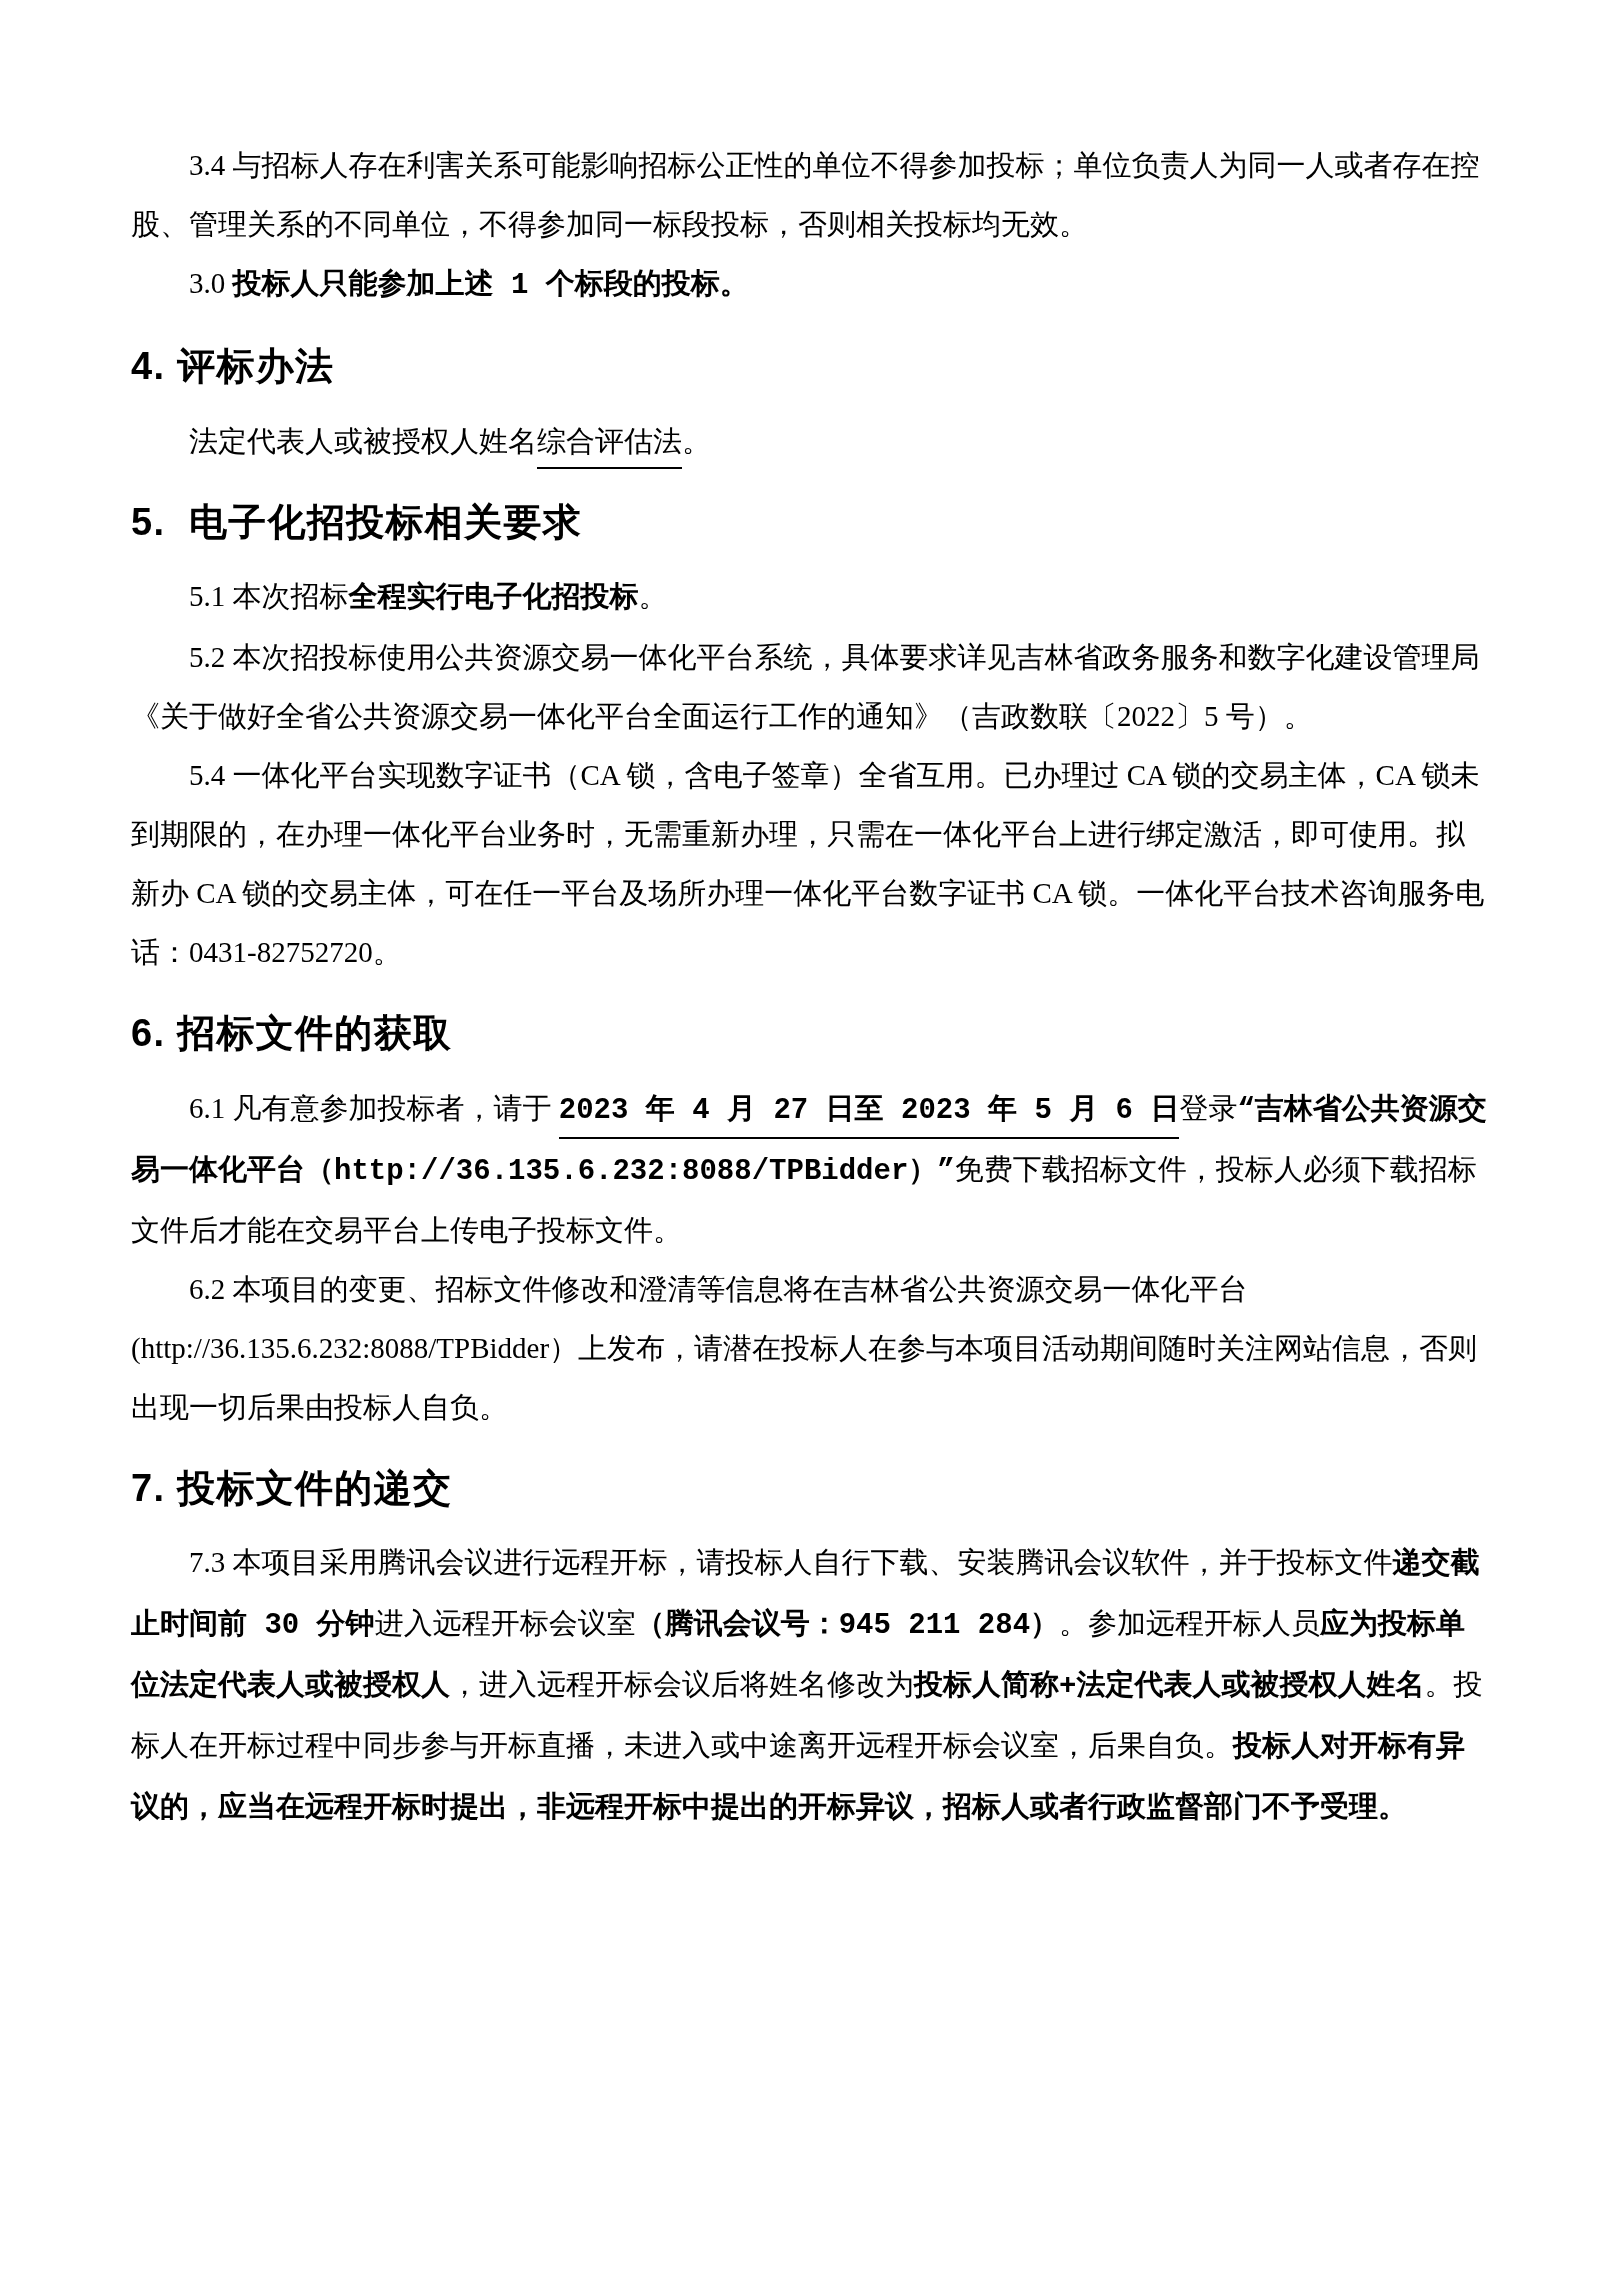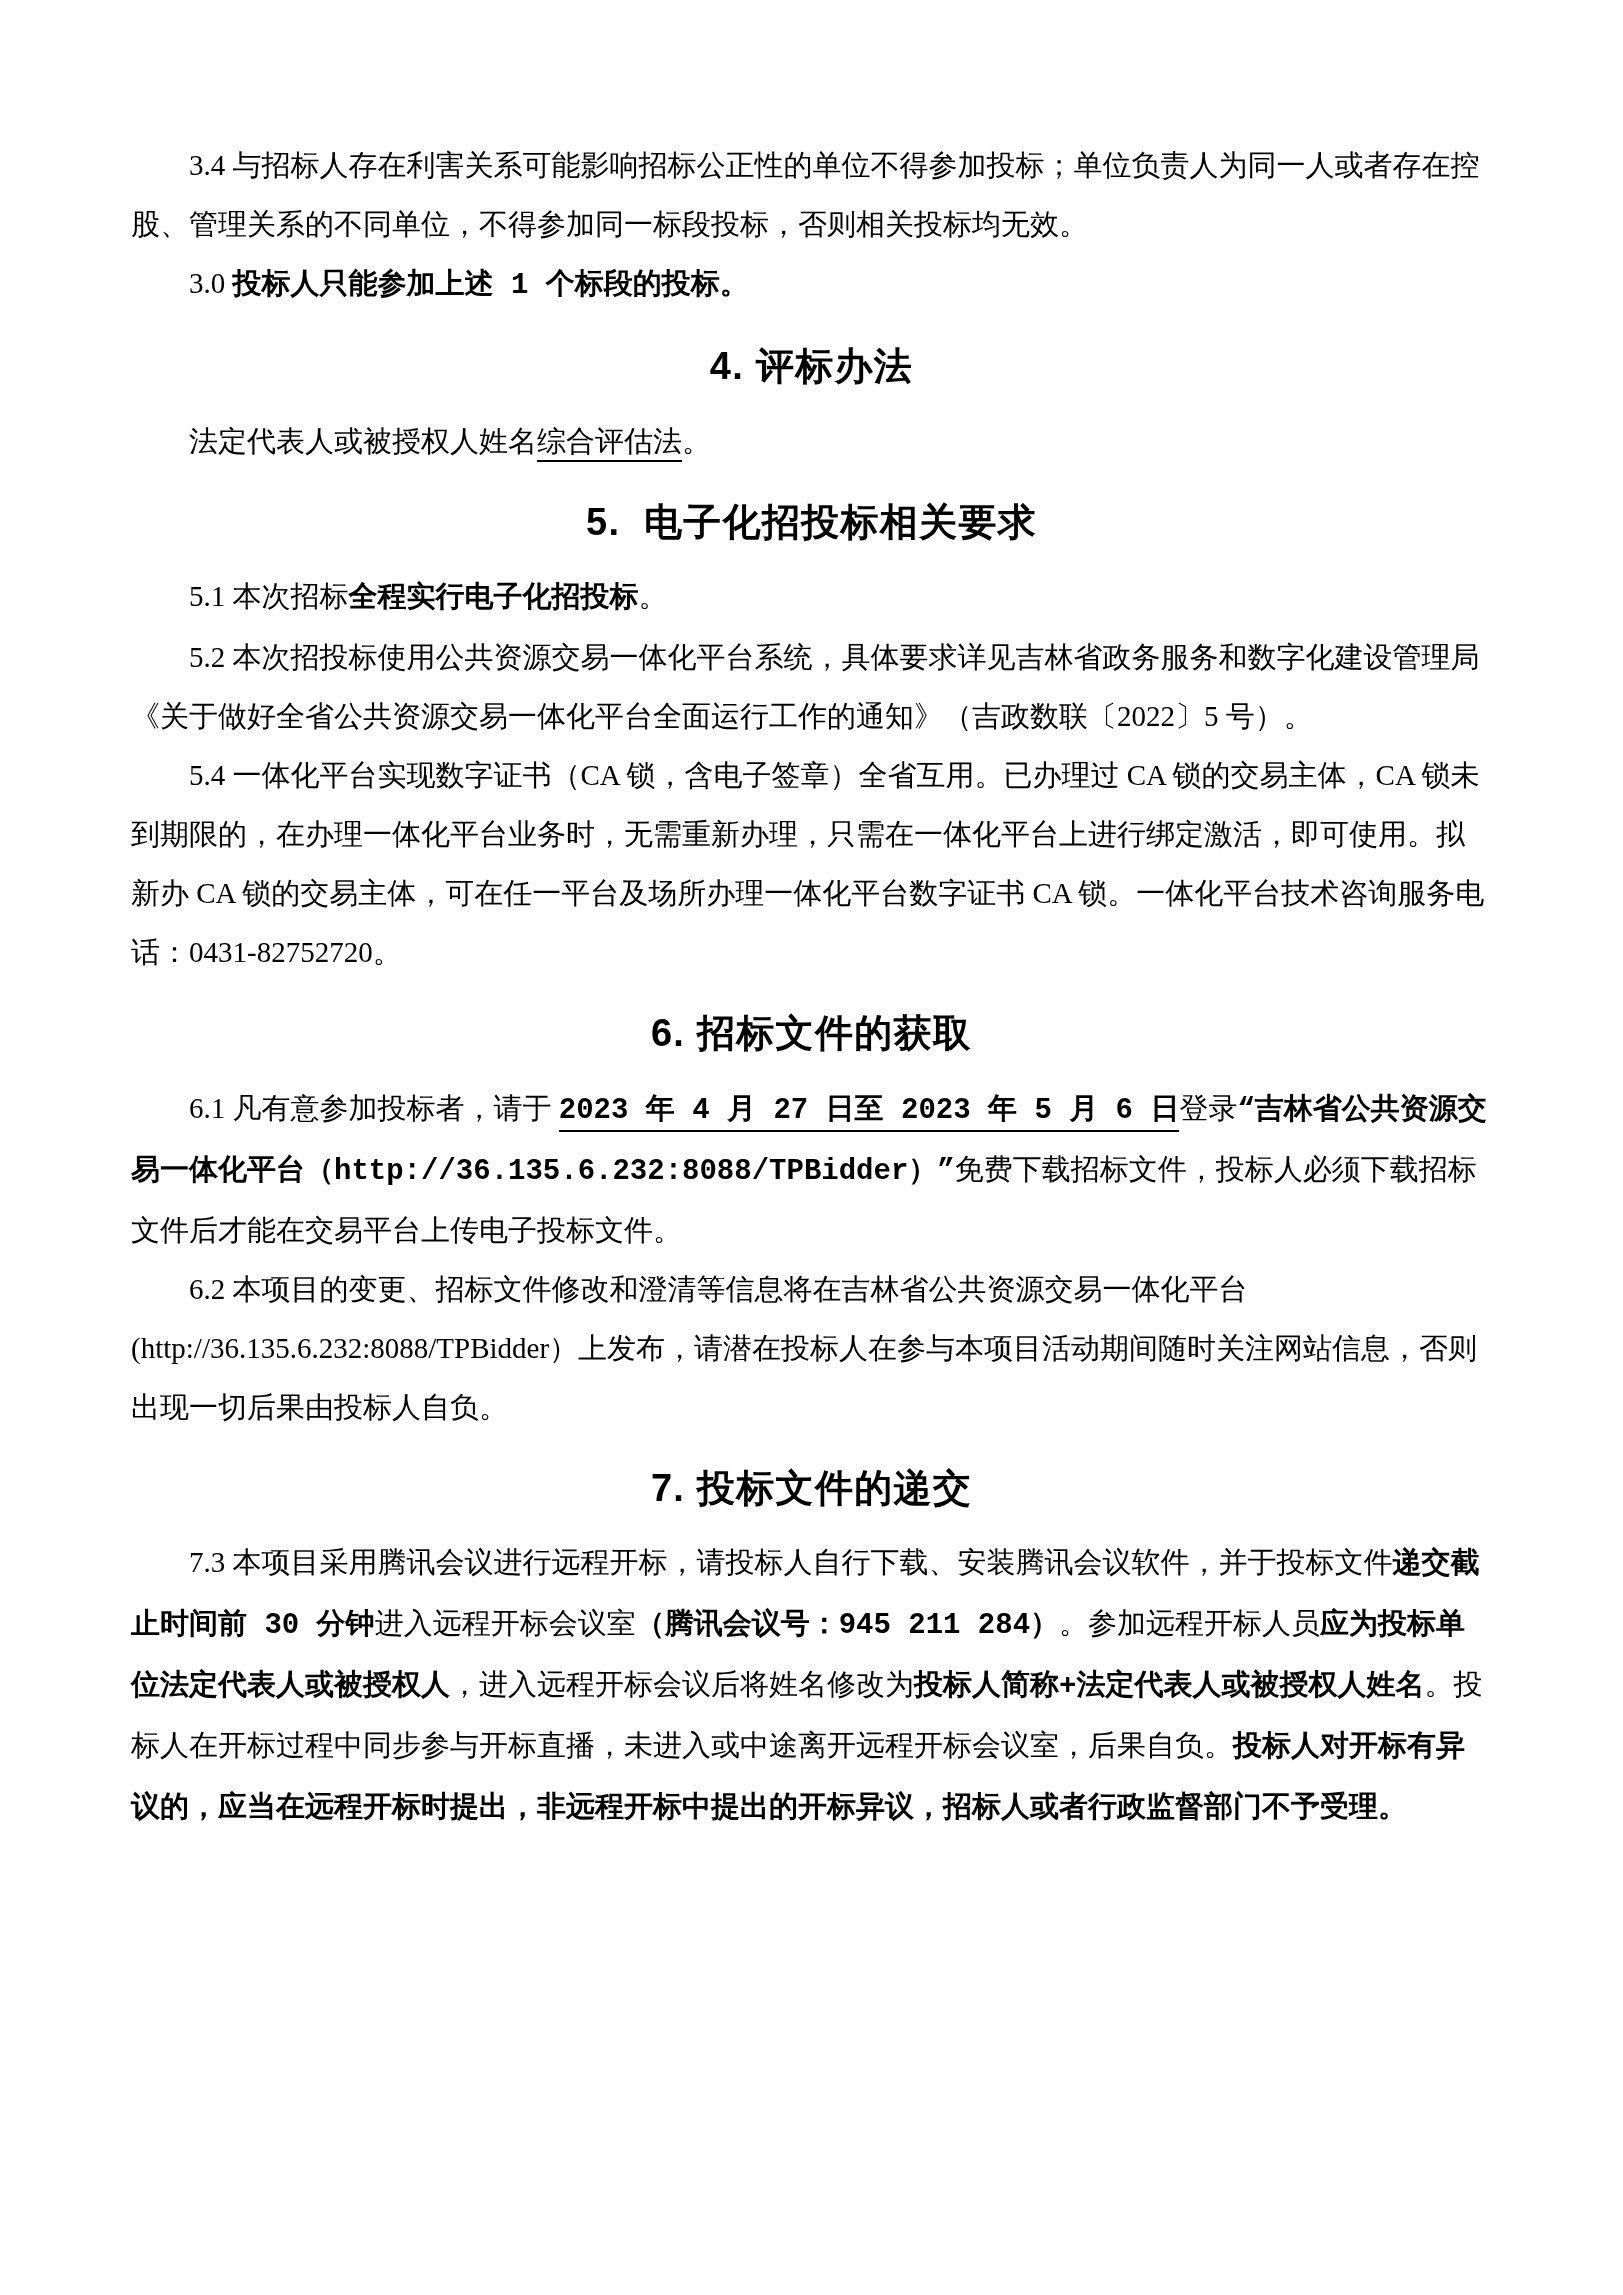--- a/index.html
+++ b/index.html
@@ -33,26 +33,25 @@
   }
   .heading {
     font-family: "Liberation Sans", "DejaVu Sans", sans-serif;
     font-weight: 700;
     font-size: 38px;
     line-height: 43px;
     letter-spacing: 1.3px;
     margin: 30px 0 23.6px 0;
     white-space: pre-wrap;
     text-indent: 0;
-    text-align: center;
   }
   .b { font-weight: 700; font-family: Liberation Mono, monospace; }
   .u {
     border-bottom: 2.6px solid #000000;
-    padding-bottom: 3px;
+    padding-bottom: 10px;
   }
   .nw { white-space: nowrap; }
 </style>
 </head>
 <body>
 
 <div class="page">
   <div class="content">
       <p class="para"><span>3.4 与招标人存在利害关系可能影响招标公正性的单位不得参加投标；单位负责人为同一人或者存在控股、管理关系的不同单位，不得参加同一标段投标，否则相关投标均无效。</span></p>
       <p class="para"><span>3.0 </span><span class="b">投标人只能参加上述 1 个标段的投标。</span></p>

